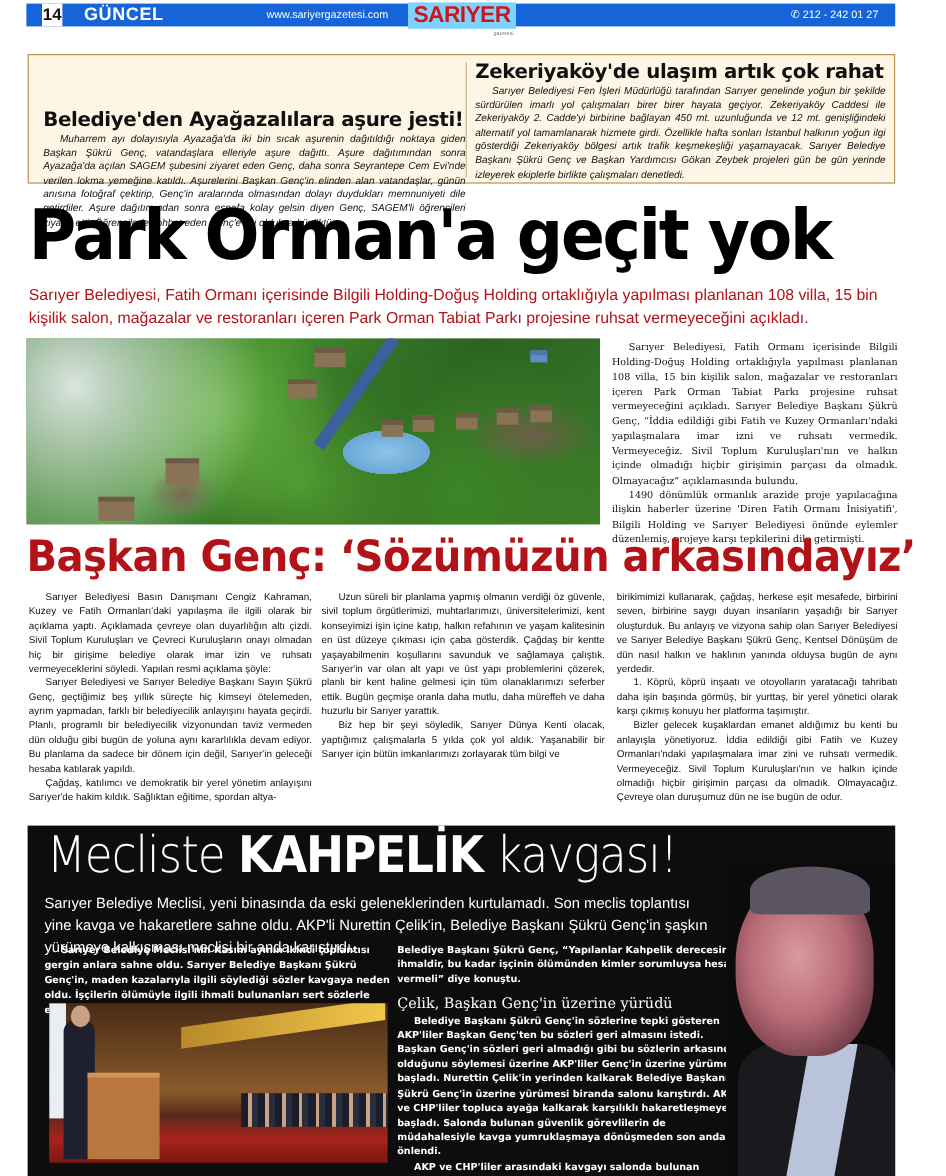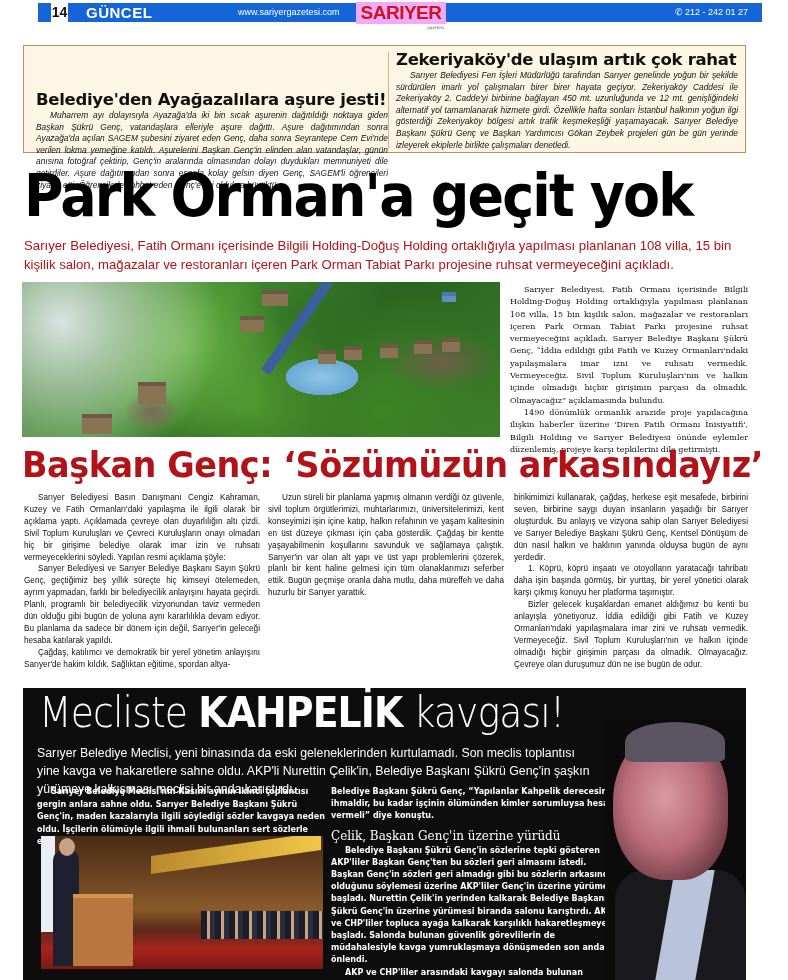--- a/index.html
+++ b/index.html
@@ -1,25 +1,25 @@
 <!DOCTYPE html>
 <html><head>
 <meta charset="utf-8">
 <style>
   * { box-sizing: border-box; margin: 0; padding: 0; }
   html, body { width: 788px; height: 980px; overflow: hidden; background: #ffffff; }
   body { position: relative; font-family: "DejaVu Sans", sans-serif; color: #111; }
 
   
-  .topbar { position: absolute; left: 22px; top: 3px; width: 724px; height: 19px; background: #1565d8; margin-left: 16px; }
+  .topbar { position: absolute; left: 22px; top: 3px; width: 724px; height: 19px; background: #1565d8; }
   .pageno { position: absolute; left: 13px; top: 0; width: 17px; height: 19px; background: #fff; color: #111;
             font-family: "Liberation Sans", sans-serif; font-weight: bold; font-size: 14px; line-height: 19px; text-align: center; }
   .section { position: absolute; left: 48px; top: 0; color: #fff; font-family: "Liberation Sans", sans-serif; font-weight: bold; font-size: 15px; line-height: 19px; letter-spacing: 0.5px; }
   .url { position: absolute; left: 200px; top: 0; color: #fff; font-family: "Liberation Sans", sans-serif; font-size: 9px; line-height: 19px; }
-  .logo { position: absolute; left: 318px; top: -1px; width: 90px; height: 22px; background: #f0abfc; text-align: center; }
+  .logo { position: absolute; left: 318px; top: -1px; width: 90px; height: 22px; background: #7dd3fc; text-align: center; }
   .logo-text { display: block; font-family: "Liberation Sans", sans-serif; font-weight: bold; font-size: 19px; line-height: 21px; color: #d0141e; letter-spacing: -0.5px; }
   .logo-sub { position: absolute; right: 2px; bottom: -6px; font-size: 4px; color: #666; }
   .phone { position: absolute; right: 14px; top: 0; color: #fff; font-family: "Liberation Sans", sans-serif; font-size: 9px; line-height: 19px; }
 
   
   .topbox { position: absolute; left: 23px; top: 45px; width: 723px; height: 108px; background: #fdf6e4; border: 1px solid #b9925a; }
   .topbox .col { position: absolute; top: 4px; }
   .topbox .col.left { left: 12px; width: 352px; margin-top: 40px; }
   .topbox .col.right { left: 372px; width: 342px; }
   .topbox .vdiv { position: absolute; left: 364px; top: 6px; width: 1px; height: 96px; background: #c9b58f; }
@@ -140,20 +140,21 @@
 <h2 class="subhead">Başkan Genç: ‘Sözümüzün arkasındayız’</h2>
 
 <div class="cols">
   <div class="c c1">
     <p>Sarıyer Belediyesi Basın Danışmanı Cengiz Kahraman, Kuzey ve Fatih Ormanları'daki yapılaşma ile ilgili olarak bir açıklama yaptı. Açıklamada çevreye olan duyarlılığın altı çizdi. Sivil Toplum Kuruluşları ve Çevreci Kuruluşların onayı olmadan hiç bir girişime belediye olarak imar izin ve ruhsatı vermeyeceklerini söyledi. Yapılan resmi açıklama şöyle:</p>
     <p>Sarıyer Belediyesi ve Sarıyer Belediye Başkanı Sayın Şükrü Genç, geçtiğimiz beş yıllık süreçte hiç kimseyi ötelemeden, ayrım yapmadan, farklı bir belediyecilik anlayışını hayata geçirdi. Planlı, programlı bir belediyecilik vizyonundan taviz vermeden dün olduğu gibi bugün de yoluna aynı kararlılıkla devam ediyor. Bu planlama da sadece bir dönem için değil, Sarıyer'in geleceği hesaba katılarak yapıldı.</p>
     <p>Çağdaş, katılımcı ve demokratik bir yerel yönetim anlayışını Sarıyer'de hakim kıldık. Sağlıktan eğitime, spordan altya-</p>
   </div>
   <div class="c c2">
     <p>Uzun süreli bir planlama yapmış olmanın verdiği öz güvenle, sivil toplum örgütlerimizi, muhtarlarımızı, üniversitelerimizi, kent konseyimizi işin içine katıp, halkın refahının ve yaşam kalitesinin en üst düzeye çıkması için çaba gösterdik. Çağdaş bir kentte yaşayabilmenin koşullarını savunduk ve sağlamaya çalıştık. Sarıyer'in var olan alt yapı ve üst yapı problemlerini çözerek, planlı bir kent haline gelmesi için tüm olanaklarımızı seferber ettik. Bugün geçmişe oranla daha mutlu, daha müreffeh ve daha huzurlu bir Sarıyer yarattık.</p>
+    <p>Biz hep bir şeyi söyledik, Sarıyer Dünya Kenti olacak, yaptığımız çalışmalarla 5 yılda çok yol aldık. Yaşanabilir bir Sarıyer için bütün imkanlarımızı zorlayarak tüm bilgi ve</p>
   </div>
   <div class="c c3">
     <p style="text-indent:0">birikimimizi kullanarak, çağdaş, herkese eşit mesafede, birbirini seven, birbirine saygı duyan insanların yaşadığı bir Sarıyer oluşturduk. Bu anlayış ve vizyona sahip olan Sarıyer Belediyesi ve Sarıyer Belediye Başkanı Şükrü Genç, Kentsel Dönüşüm de dün nasıl halkın ve haklının yanında olduysa bugün de aynı yerdedir.</p>
     <p>1. Köprü, köprü inşaatı ve otoyolların yaratacağı tahribatı daha işin başında görmüş, bir yurttaş, bir yerel yönetici olarak karşı çıkmış konuyu her platforma taşımıştır.</p>
     <p>Bizler gelecek kuşaklardan emanet aldığımız bu kenti bu anlayışla yönetiyoruz. İddia edildiği gibi Fatih ve Kuzey Ormanları'ndaki yapılaşmalara imar zini ve ruhsatı vermedik. Vermeyeceğiz. Sivil Toplum Kuruluşları'nın ve halkın içinde olmadığı hiçbir girişimin parçası da olmadık. Olmayacağız. Çevreye olan duruşumuz dün ne ise bugün de odur.</p>
   </div>
 </div>
 
 <div class="dark">
   <div class="dark-title"><span>Mecliste </span><span class="strong">KAHPELİK</span><span> kavgası!</span></div>

